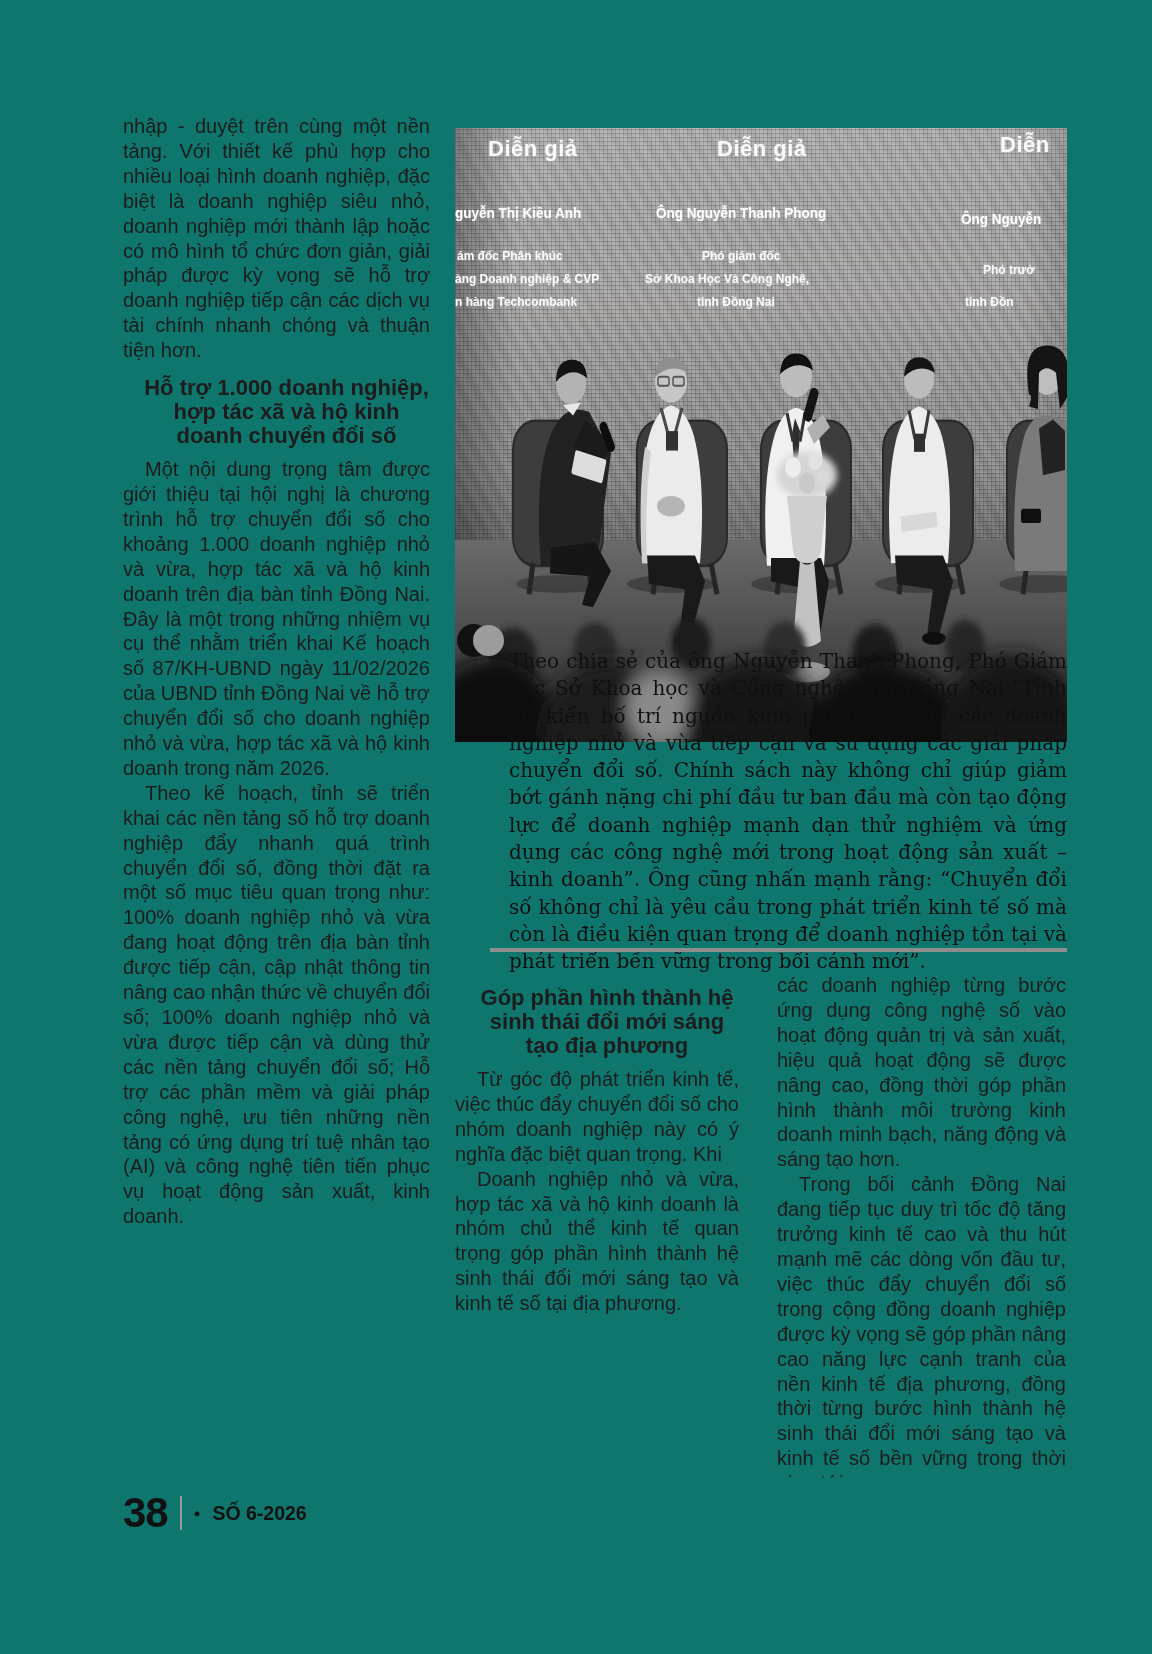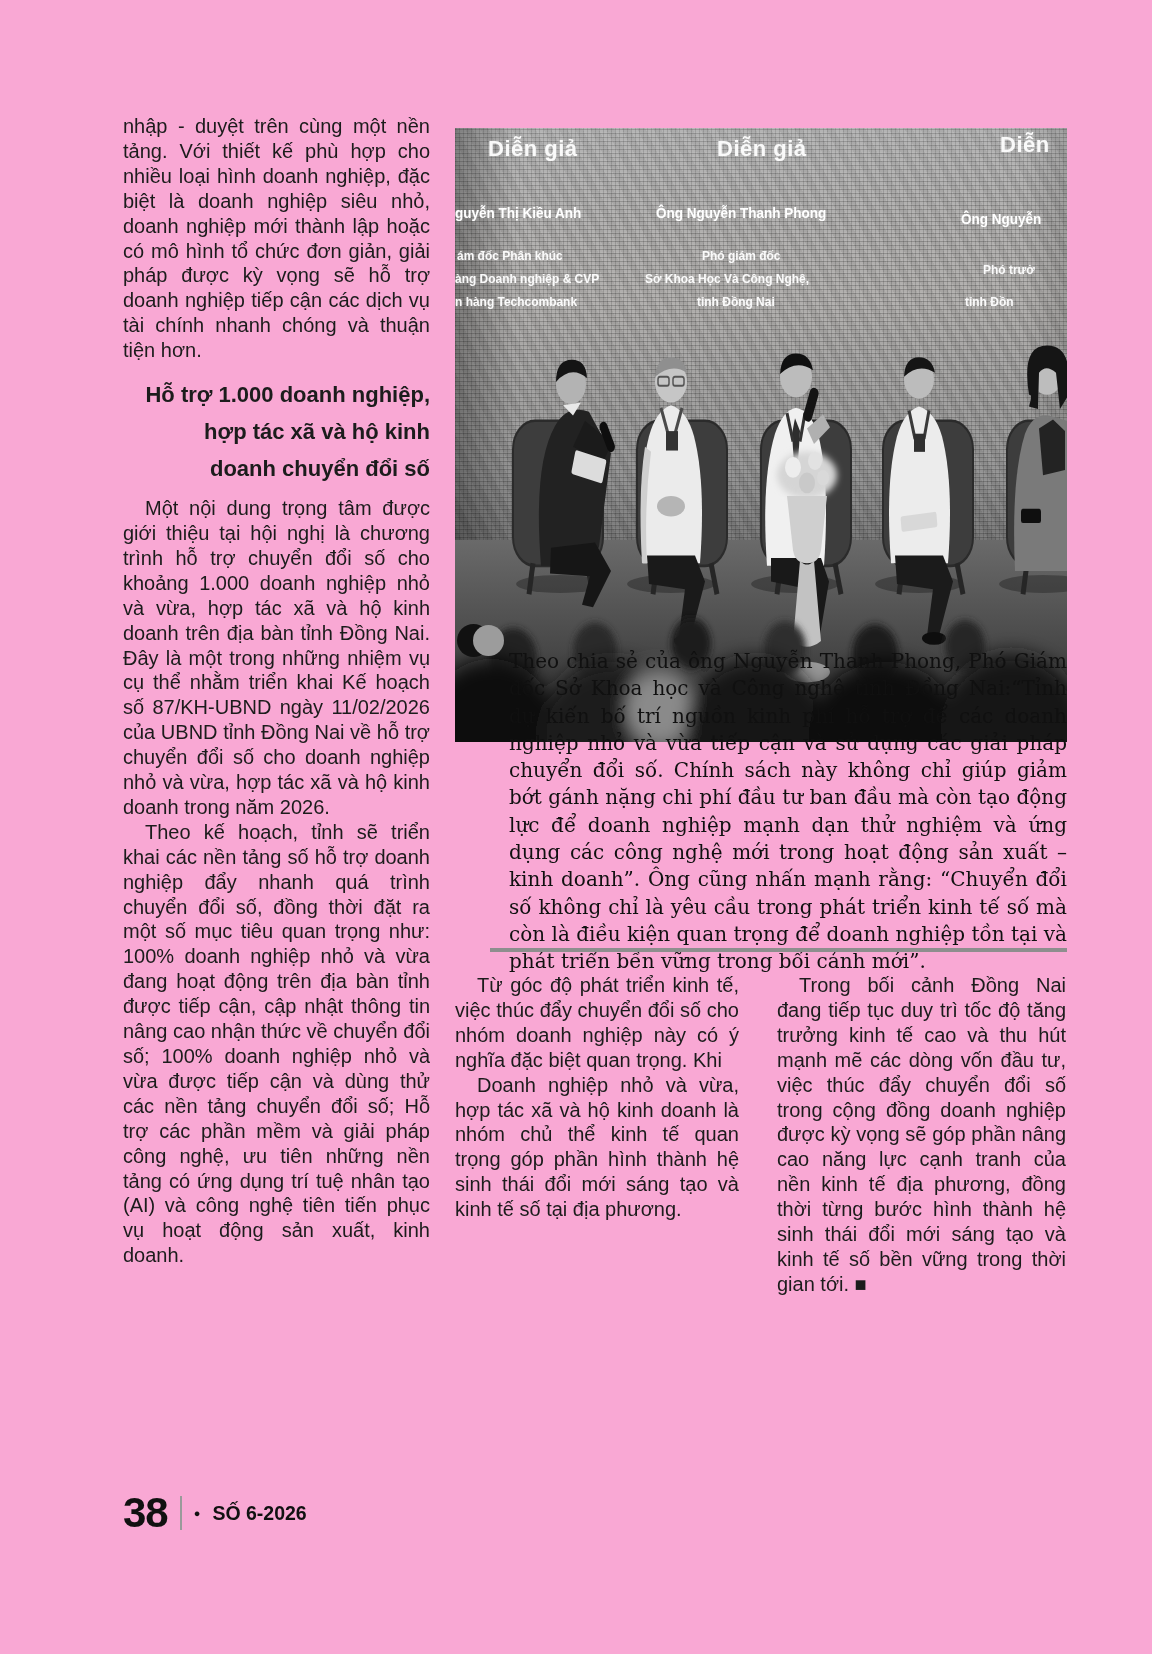--- a/index.html
+++ b/index.html
@@ -1,23 +1,23 @@
 <!DOCTYPE html>
 <html><head>
 <meta charset="utf-8">
 <style>
   html,body{margin:0;padding:0;background:#ffffff;}
-  .page{position:relative;width:1152px;height:1654px;background:#f9a8d4;overflow:hidden;
+  .page{position:relative;width:1152px;height:1654px;background:#0f766e;overflow:hidden;
         color:#1c1c1c;font-family:"Liberation Sans",sans-serif;}
 
   
   .body-col{position:absolute;text-align:justify;font-size:20px;line-height:24.9px;overflow:hidden;}
   .body-col p{margin:0;}
   .body-col p.ind{text-indent:22px;}
-  .sec-head{font-weight:bold;font-size:22px;line-height:37px;margin:13px 0 9px 20px;text-align:right;}
+  .sec-head{font-weight:bold;font-size:22px;line-height:24px;margin:13px 0 9px 20px;text-align:center;}
   #col-left{left:123px;top:114px;width:307px;height:1355px;}
   #col-mid{left:455px;top:973px;width:284px;height:505px;}
   #col-right{left:777px;top:973px;width:289px;height:505px;}
 
   
   #photo{position:absolute;left:455px;top:128px;width:612px;height:614px;overflow:hidden;background:#a5a5a5;}
   .photo-bg{position:absolute;inset:0;
     background:
       repeating-linear-gradient(0deg, rgba(15,15,15,.20) 0 1px, rgba(255,255,255,.06) 1px 2px, rgba(0,0,0,0) 2px 4px),
       repeating-linear-gradient(90deg, rgba(15,15,15,.16) 0 1px, rgba(0,0,0,0) 1px 4px),
@@ -221,25 +221,27 @@
     <div class="q-icon">
       <span class="c1"></span>
         <span class="c2"></span>
     </div>
     <div class="q-text">Theo chia sẻ của ông Nguyễn Thanh Phong, Phó Giám đốc Sở Khoa học và Công nghệ tỉnh Đồng Nai:“Tỉnh dự kiến bố trí nguồn kinh phí hỗ trợ để các doanh nghiệp nhỏ và vừa tiếp cận và sử dụng các giải pháp chuyển đổi số. Chính sách này không chỉ giúp giảm bớt gánh nặng chi phí đầu tư ban đầu mà còn tạo động lực để doanh nghiệp mạnh dạn thử nghiệm và ứng dụng các công nghệ mới trong hoạt động sản xuất – kinh doanh”. Ông cũng nhấn mạnh rằng: “Chuyển đổi số không chỉ là yêu cầu trong phát triển kinh tế số mà còn là điều kiện quan trọng để doanh nghiệp tồn tại và phát triển bền vững trong bối cảnh mới”.</div>
   </div>
 
   <div id="divider"></div>
 
   <div class="body-col" id="col-mid">
+    <h3 class="sec-head">Góp phần hình thành hệ sinh thái đổi mới sáng tạo địa phương</h3>
     <p class="ind">Từ góc độ phát triển kinh tế, việc thúc đẩy chuyển đổi số cho nhóm doanh nghiệp này có ý nghĩa đặc biệt quan trọng. Khi</p>
     <p class="ind">Doanh nghiệp nhỏ và vừa, hợp tác xã và hộ kinh doanh là nhóm chủ thể kinh tế quan trọng góp phần hình thành hệ sinh thái đổi mới sáng tạo và kinh tế số tại địa phương.</p>
   </div>
 
   <div class="body-col" id="col-right">
+    <p>các doanh nghiệp từng bước ứng dụng công nghệ số vào hoạt động quản trị và sản xuất, hiệu quả hoạt động sẽ được nâng cao, đồng thời góp phần hình thành môi trường kinh doanh minh bạch, năng động và sáng tạo hơn.</p>
     <p class="ind">Trong bối cảnh Đồng Nai đang tiếp tục duy trì tốc độ tăng trưởng kinh tế cao và thu hút mạnh mẽ các dòng vốn đầu tư, việc thúc đẩy chuyển đổi số trong cộng đồng doanh nghiệp được kỳ vọng sẽ góp phần nâng cao năng lực cạnh tranh của nền kinh tế địa phương, đồng thời từng bước hình thành hệ sinh thái đổi mới sáng tạo và kinh tế số bền vững trong thời gian tới. ■</p>
   </div>
 
   <div id="footer">
     <span class="pg-num">38</span>
     <span class="f-rule"></span>
     <span class="f-bullet">●</span>
     <span class="f-issue">SỐ 6-2026</span>
   </div>
 

